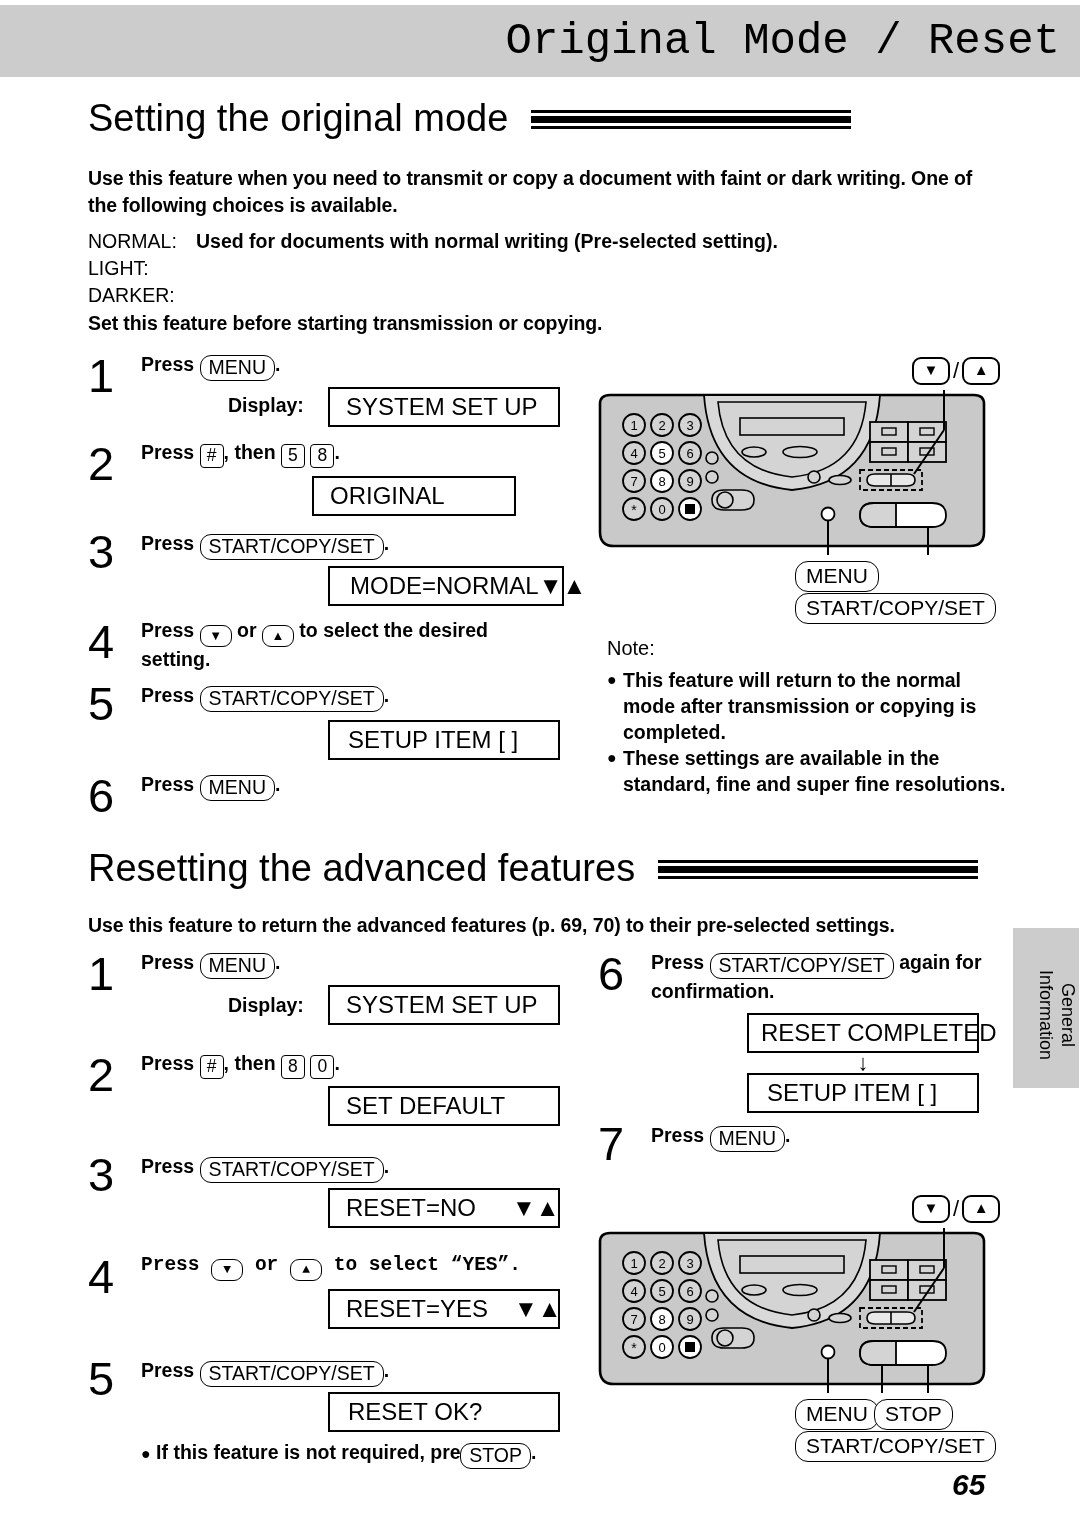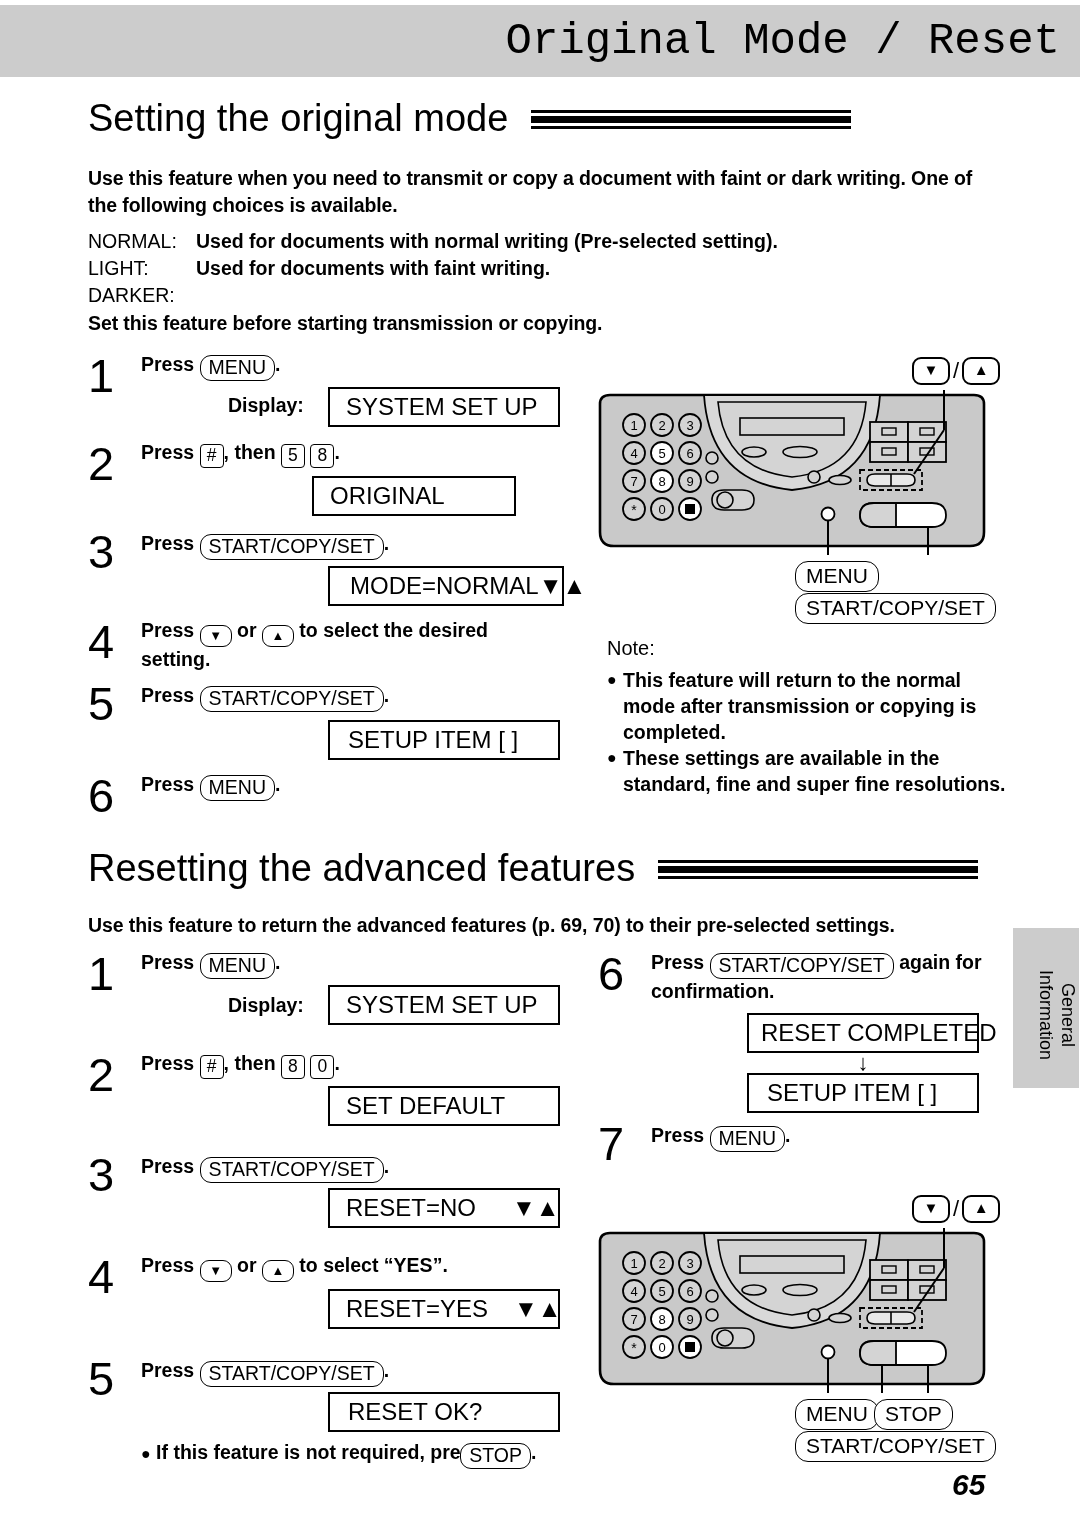--- a/index.html
+++ b/index.html
@@ -272,21 +272,20 @@
 
 <div class="para" style="left:88px; top:165px; width:910px;">Use this feature when you need to transmit or copy a document with faint or dark writing. One of the following choices is available.</div>
 
 <div class="choice-table" style="left:88px; top:228px; width:910px;">
   <div class="choice-row">
     <div class="choice-key">NORMAL:</div>
     <div class="choice-val">Used for documents with normal writing (Pre-selected setting).</div>
   </div>
   <div class="choice-row">
     <div class="choice-key">LIGHT:</div>
-    <div class="choice-val">Used for documents with faint writing.</div>
   </div>
   <div class="choice-row">
     <div class="choice-key">DARKER:</div>
   </div>
 </div>
 
 <div class="para" style="left:88px; top:310px; width:910px;">Set this feature before starting transmission or copying.</div>
 
 <div class="step-num" style="left:88px; top:352px;">1</div>
 <div class="step-text" style="left:141px; top:352px;">
@@ -460,21 +459,21 @@
 <div class="step-num" style="left:88px; top:1151px;">3</div>
 <div class="step-text" style="left:141px; top:1154px;">
   <span>Press</span>
   <span class="keycap">START/COPY/SET</span><span>.</span>
 </div>
 <div class="lcd" style="left:328px; top:1188px; width:232px; padding-left:16px;">
   <span>RESET=NO</span><span class="spacer" style="width:36px;"></span><span>▼▲</span>
 </div>
 
 <div class="step-num" style="left:88px; top:1253px;">4</div>
-<div class="step-text" style="left:141px; top:1253px;">
+<div class="step-text" style="left:141px; top:1253px;font-family:Liberation Mono, monospace;">
   <span>Press</span>
   <span class="keyarrow">▼</span>
   <span>or</span>
   <span class="keyarrow">▲</span>
   <span>to select “YES”.</span>
 </div>
 <div class="lcd" style="left:328px; top:1289px; width:232px; padding-left:16px;">
   <span>RESET=YES</span><span class="spacer" style="width:26px;"></span><span>▼▲</span>
 </div>
 

